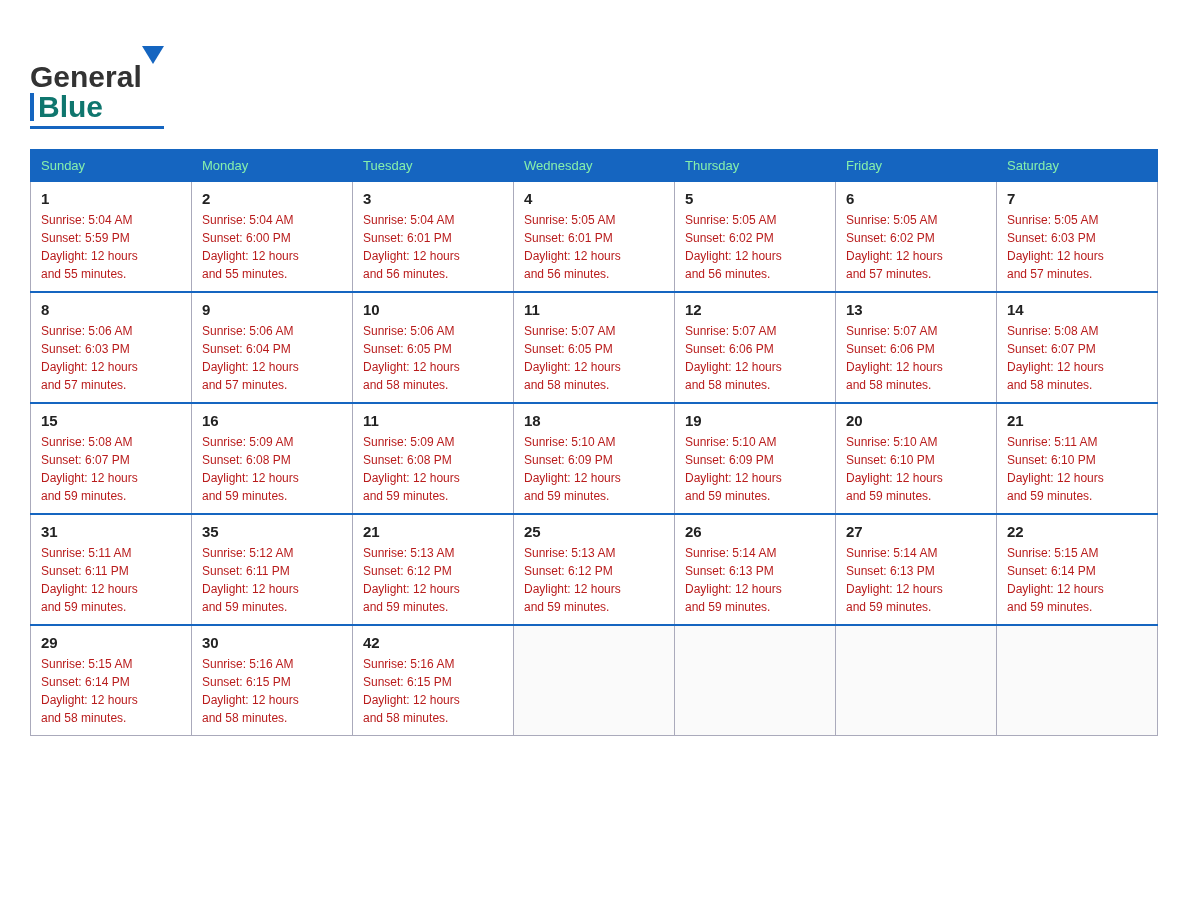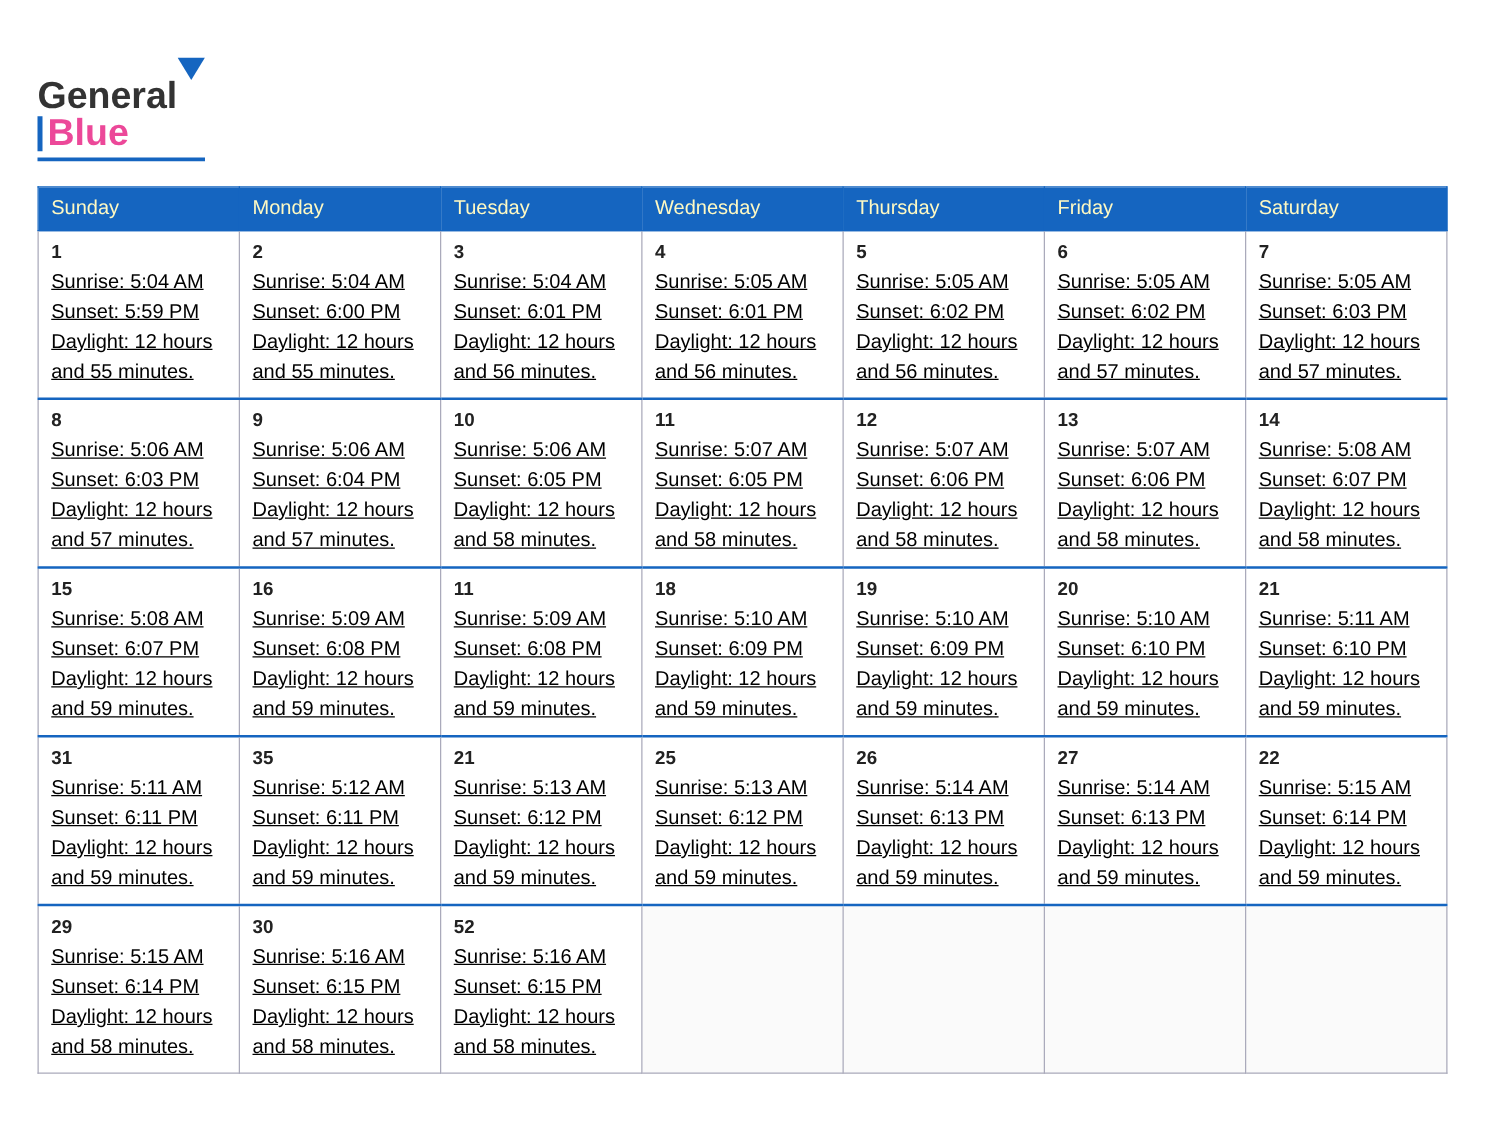--- a/index.html
+++ b/index.html
@@ -40,48 +40,47 @@
       color: #555;
       margin-top: 4px;
       font-family: Georgia, serif;
     }
     .calendar {
       width: 100%;
       border-collapse: collapse;
     }
     .calendar th {
       background-color: #1565c0;
-      color: #fef9c3;
+      color: #86efac;
       padding: 8px 10px;
       text-align: left;
-      font-size: 16px;
+      font-size: 13px;
       font-weight: normal;
       border: 1px solid #1565c0;
     }
     .calendar td {
       border: 1px solid #aab;
       vertical-align: top;
       padding: 8px 10px;
       font-size: 12.5px;
       color: #333;
       width: calc(100% / 7);
       min-height: 90px;
     }
     .calendar td .day-num {
       font-size: 15px;
       font-weight: bold;
       display: block;
       margin-bottom: 4px;
       color: #222;
     }
     .calendar td .day-info {
-      font-size: 16px;
+      font-size: 12px;
       line-height: 1.5;
-      color: #000000;
-      text-decoration: underline;
+      color: #b91c1c;
     }
     .calendar tr.week-row td {
       border-top: 2px solid #1565c0;
     }
     .calendar tbody tr:first-child td {
       border-top: none;
     }
     .empty-cell {
       background: #fafafa;
     }
@@ -92,21 +91,21 @@
 <div class="header">
   <div class="logo">
     <div style="display:flex; align-items:center; gap:0px;">
       <span style="font-size:30px; font-weight:bold; color:#333; font-family:Arial,sans-serif;margin-top:40px;">General</span>
       <svg width="22" height="22" viewBox="0 0 22 22">
         <polygon points="0,0 22,0 11,18" fill="#1565c0"></polygon>
       </svg>
     </div>
     <div style="display:flex; align-items:center; gap:0px; margin-top:-4px;">
       <div style="width:4px; height:28px; background:#1565c0; margin-right:4px;"></div>
-      <span style="font-size:30px; font-weight:bold; color:#ec4899; font-family:Arial,sans-serif;">Blue</span>
+      <span style="font-size:30px; font-weight:bold; color:#0f766e; font-family:Arial,sans-serif;">Blue</span>
     </div>
     <div class="logo-line"></div>
   </div>
   <div class="title-block">
     <div class="month-title"></div>
     <div class="subtitle"></div>
   </div>
 </div>
 
 <table class="calendar">
@@ -245,21 +244,21 @@
       <tr class="week-row">
         <td>
           <span class="day-num">29</span>
           <div class="day-info">Sunrise: 5:15 AM<br>Sunset: 6:14 PM<br>Daylight: 12 hours<br>and 58 minutes.</div>
         </td>
         <td>
           <span class="day-num">30</span>
           <div class="day-info">Sunrise: 5:16 AM<br>Sunset: 6:15 PM<br>Daylight: 12 hours<br>and 58 minutes.</div>
         </td>
         <td>
-          <span class="day-num">52</span>
+          <span class="day-num">42</span>
           <div class="day-info">Sunrise: 5:16 AM<br>Sunset: 6:15 PM<br>Daylight: 12 hours<br>and 58 minutes.</div>
         </td>
         <td class="empty-cell"></td>
         <td class="empty-cell"></td>
         <td class="empty-cell"></td>
         <td class="empty-cell"></td>
       </tr>
     </tbody>
 </table>
 

